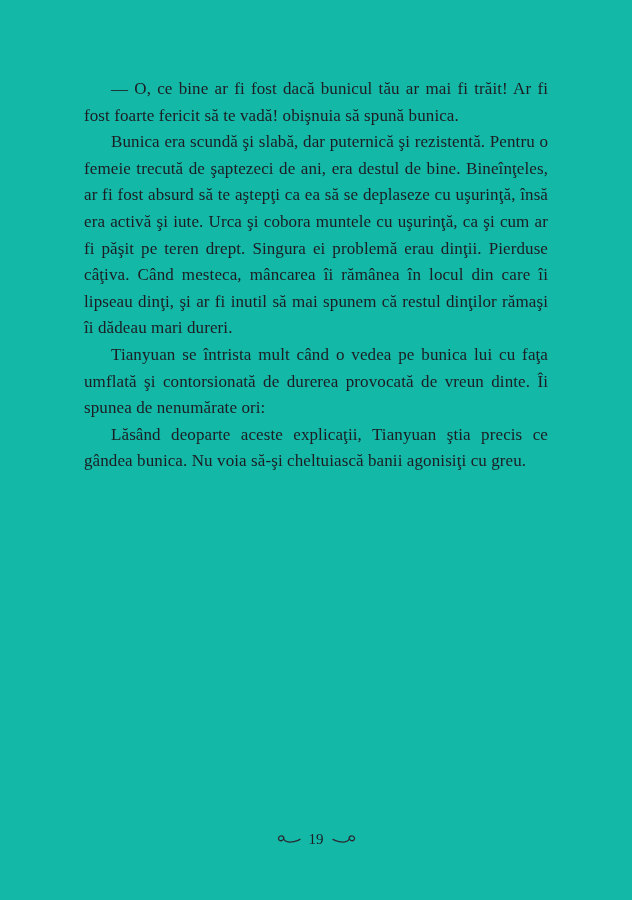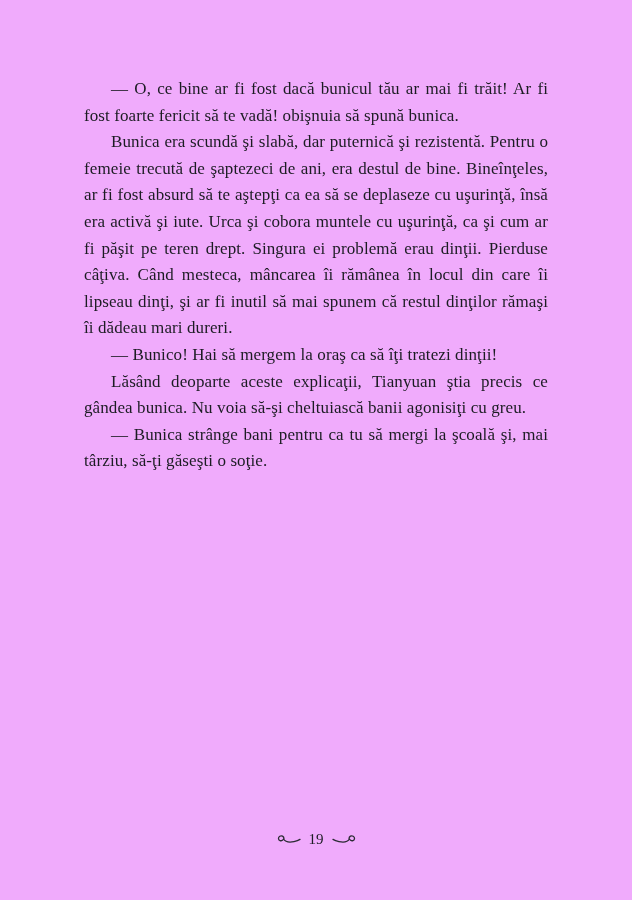--- a/index.html
+++ b/index.html
@@ -5,21 +5,21 @@
   html, body {
     margin: 0;
     padding: 0;
     background: #ffffff;
   }
   .page {
     position: relative;
     width: 632px;
     height: 900px;
     margin: 0 auto;
-    background: #f0abfc;
+    background: #14b8a6;
     box-sizing: border-box;
     overflow: hidden;
     font-family: "Liberation Serif", "DejaVu Serif", serif;
     color: #1c1c23;
   }
   .text-block {
     position: absolute;
     top: 76px;
     left: 84px;
     right: 84px;
@@ -55,23 +55,22 @@
     display: block;
   }
 </style>
 </head>
 <body>
 
 <div class="page">
   <div class="text-block">
     <p>— O, ce bine ar fi fost dacă bunicul tău ar mai fi trăit! Ar fi fost foarte fericit să te vadă! obişnuia să spună bunica.</p>
     <p>Bunica era scundă şi slabă, dar puternică şi rezistentă. Pentru o femeie trecută de şaptezeci de ani, era destul de bine. Bineînţeles, ar fi fost absurd să te aştepţi ca ea să se deplaseze cu uşurinţă, însă era activă şi iute. Urca şi cobora muntele cu uşurinţă, ca şi cum ar fi păşit pe teren drept. Singura ei problemă erau dinţii. Pierduse câţiva. Când mesteca, mâncarea îi rămânea în locul din care îi lipseau dinţi, şi ar fi inutil să mai spunem că restul dinţilor rămaşi îi dădeau mari dureri.</p>
-    <p>— Bunico! Hai să mergem la oraş ca să îţi tratezi dinţii!</p>
+    <p>Tianyuan se întrista mult când o vedea pe bunica lui cu faţa umflată şi contorsionată de durerea provocată de vreun dinte. Îi spunea de nenumărate ori:</p>
     <p>Lăsând deoparte aceste explicaţii, Tianyuan ştia precis ce gândea bunica. Nu voia să-şi cheltuiască banii agonisiţi cu greu.</p>
-    <p>— Bunica strânge bani pentru ca tu să mergi la şcoală şi, mai târziu, să-ţi găseşti o soţie.</p>
   </div>
 
   <div class="page-footer">
     <span class="flourish">
       <svg width="26" height="12" viewBox="0 0 26 12" fill="none" xmlns="http://www.w3.org/2000/svg">
         <path d="M9,5 C9,2.2 6.6,1.2 4.8,2.2 C3,3.2 3,6 5,6.6 C6.4,7 8,6.2 8.6,5 C10,7.4 14,8.6 19,7.6 C21.5,7.1 23.8,6.2 25,5.4" stroke="currentColor" stroke-width="1.3" stroke-linecap="round"></path>
       </svg>
     </span>
     <span class="page-number">19</span>
     <span class="flourish">

